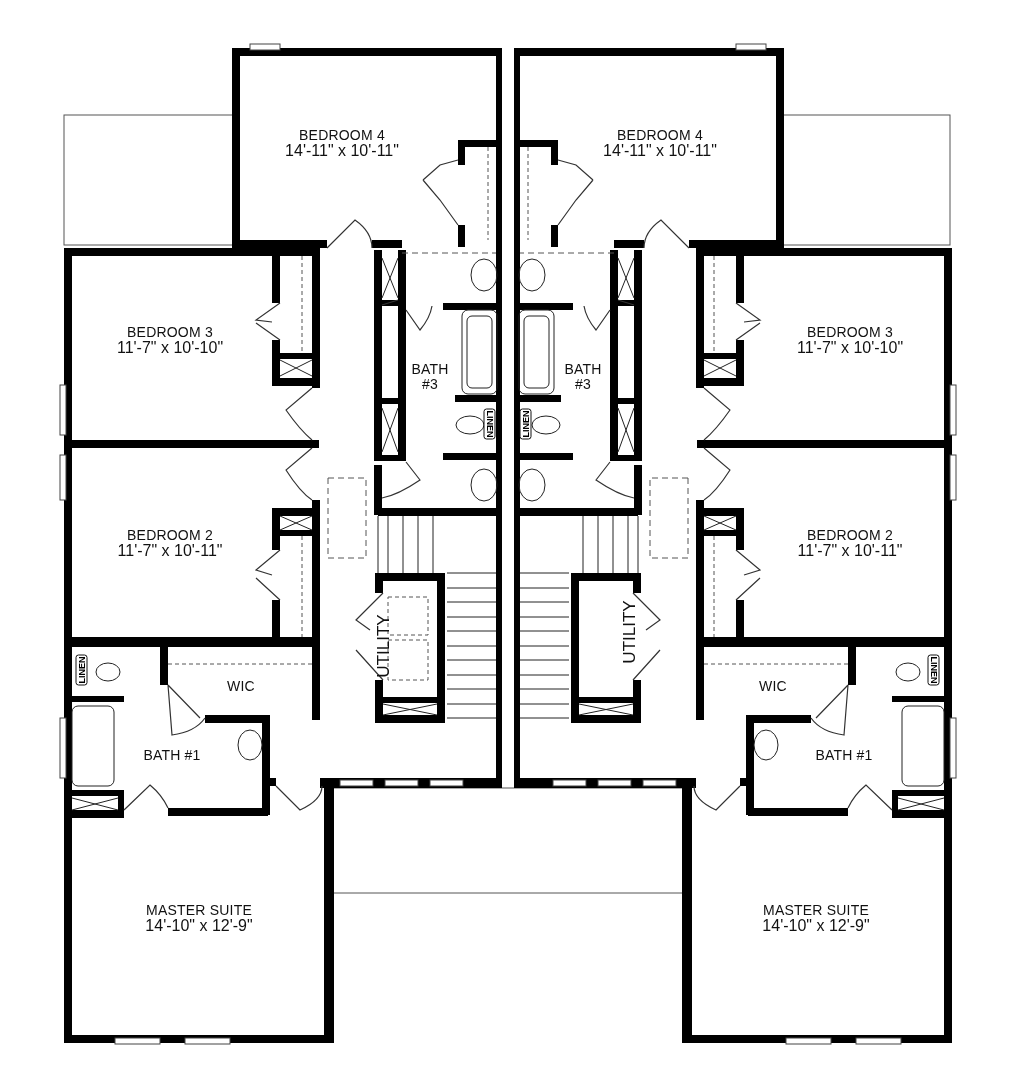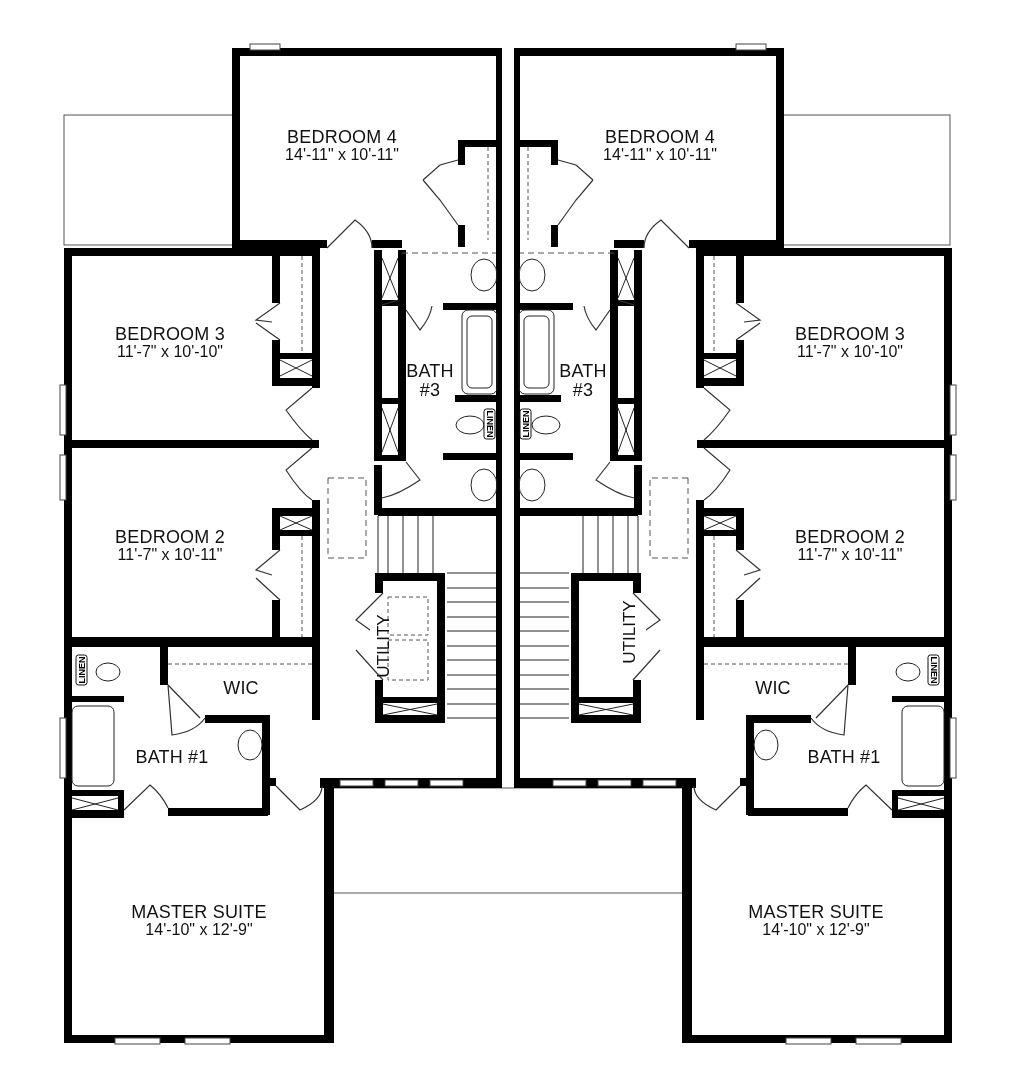--- a/index.html
+++ b/index.html
@@ -6,21 +6,21 @@
   body{width:1016px;height:1080px;overflow:hidden;position:relative;font-family:"Liberation Sans","DejaVu Sans",sans-serif;}
   svg{position:absolute;left:0;top:0;}
   .w{fill:#000;}
   .thin{stroke:#222;stroke-width:1;fill:none;}
   .gray{stroke:#555;stroke-width:1;fill:none;}
   .dash{stroke:#555;stroke-width:1;fill:none;stroke-dasharray:6 4;}
   .dash2{stroke:#555;stroke-width:1;fill:none;stroke-dasharray:4 3;}
   .door{stroke:#333;stroke-width:1.2;fill:none;}
   .win{fill:#fff;stroke:#444;stroke-width:1;}
   .label{position:absolute;text-align:center;color:#111;line-height:1.05;white-space:nowrap;transform:translateX(-50%);}
-  .label .n{font-size:18px;letter-spacing:0.2px;}
+  .label .n{font-size:14px;letter-spacing:0.2px;}
   .label .d{font-size:16px;}
   .vert{position:absolute;font-size:17px;color:#111;transform-origin:center;white-space:nowrap;}
   .linen{position:absolute;font-size:9px;font-weight:bold;border:1.5px solid #111;border-radius:3px;padding:0 1px;background:#fff;white-space:nowrap;}
 </style>
 </head>
 <body>
 
 <svg width="1016" height="1080" viewBox="0 0 1016 1080">
 
   <g>

